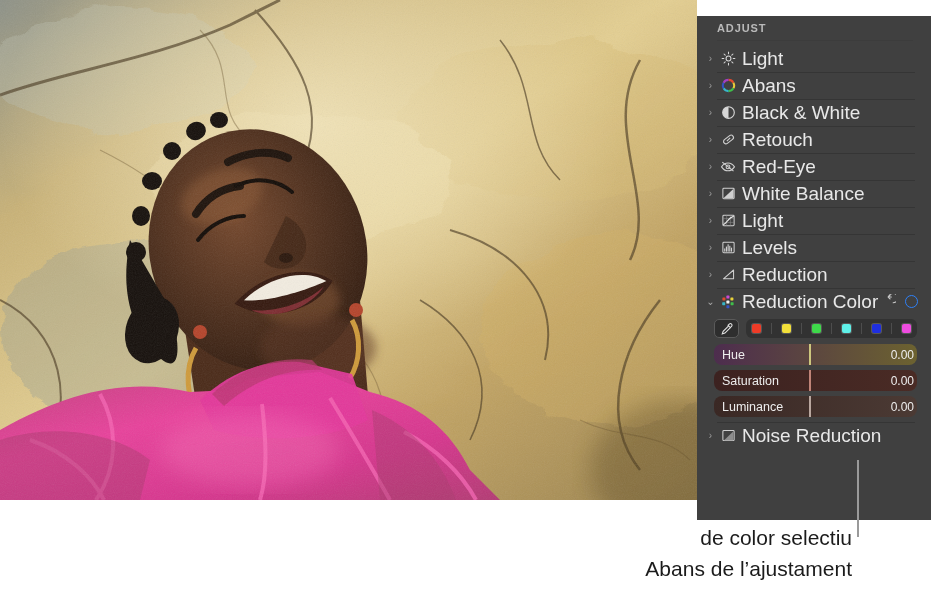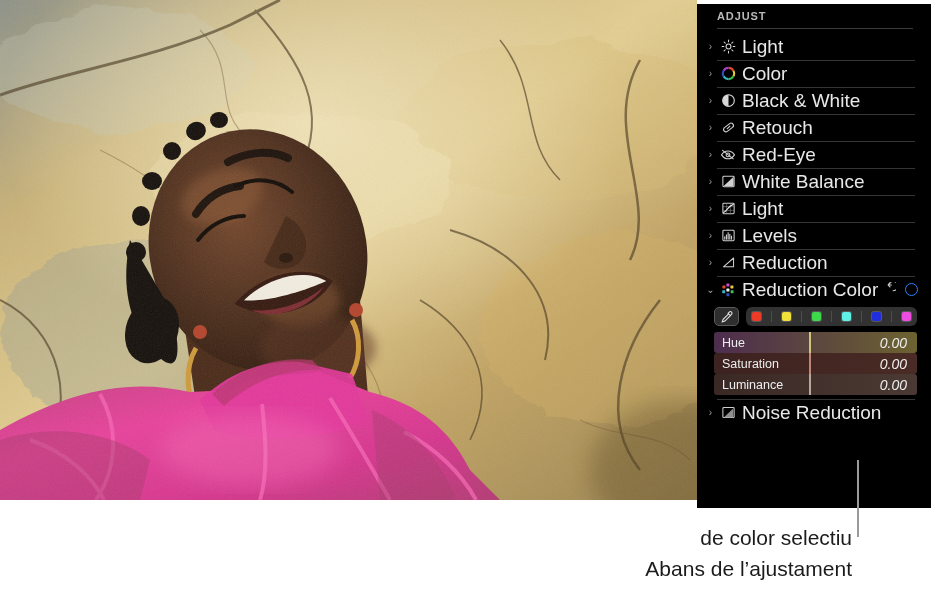--- a/index.html
+++ b/index.html
@@ -13,22 +13,22 @@
 
   
   .photo {
     position: absolute; left: 0; top: 0; width: 697px; height: 500px;
     overflow: hidden; background: #b49258;
   }
   .photo svg { display: block; width: 697px; height: 500px; }
 
   
   .panel {
-    position: absolute; left: 697px; top: 4px; width: 234px; height: 504px;
-    background: #000000; color: #e4e4e4;
+    position: absolute; left: 697px; top: 16px; width: 234px; height: 504px;
+    background: #404040; color: #e4e4e4;
   }
   .adjust-header {
     font-size: 11px; font-weight: bold; letter-spacing: 0.9px;
     color: #b9b9b9; padding: 6px 0 6px 20px;
   }
   .hdr-rule { height: 1px; background: #3c3c3c; margin: 0 18px 4px 20px; }
 
   .row {
     position: relative; display: flex; align-items: center;
     height: 27px; padding-left: 7px; cursor: default;
@@ -76,31 +76,31 @@
   .sw-cell { display: flex; align-items: center; }
   .sw {
     width: 9px; height: 9px; border-radius: 2px;
     box-shadow: 0 0 0 1px rgba(255,255,255,0.18);
   }
   .sw-div { width: 1px; height: 11px; background: #4d4d4d; margin: 0 6px; }
 
   
   .sliders { padding: 1px 14px 0 17px; }
   .slider {
-    position: relative; height: 21px; border-radius: 3px;
-    overflow: hidden;
+    position: relative; height: 21px; border-radius: 8px;
+    margin-bottom: 5px; overflow: hidden;
     display: flex; align-items: center; gap: 45px;
   }
   .slider .s-label {
     position: relative; z-index: 2; font-size: 12.5px;
     color: #ededed; padding-left: 8px;
   }
   .slider .s-val {
     position: relative; z-index: 2; margin-left: auto;
-    font-size: 14px; color: #ededed; padding-right: 10px; font-style: italic;
+    font-size: 12px; color: #ededed; padding-right: 3px;
   }
   .knob {
     position: absolute; top: 0; bottom: 0; width: 2px; z-index: 3;
   }
   .range-fill {
     position: absolute; left: 0; top: 0; bottom: 0; z-index: 1;
   }
 
   
   .leader {
@@ -290,21 +290,21 @@
             <g fill="none" stroke-width="2.2">
         <path d="M8 2a6 6 0 0 1 5.2 3" stroke="#e04b2e"></path>
         <path d="M13.2 5A6 6 0 0 1 13.2 11" stroke="#e8c93a"></path>
         <path d="M13.2 11A6 6 0 0 1 8 14" stroke="#3fbf4a"></path>
         <path d="M8 14A6 6 0 0 1 2.8 11" stroke="#37b6c9"></path>
         <path d="M2.8 11A6 6 0 0 1 2.8 5" stroke="#3552c4"></path>
         <path d="M2.8 5A6 6 0 0 1 8 2" stroke="#a33fc4"></path>
       </g>
           </svg>
     </span>
-    <span class="rlabel">Color</span>
+    <span class="rlabel">Abans</span>
   </div>
 
   <div class="row">
     <span class="chev">›</span>
     <span class="ricon">
       <svg width="15" height="15" viewBox="0 0 16 16">
             <circle cx="8" cy="8" r="6.2" fill="none" stroke="#d8d8d8" stroke-width="1.2"></circle>
             <path d="M8 1.8a6.2 6.2 0 0 0 0 12.4z" fill="#d8d8d8"></path>
           </svg>
     </span>

